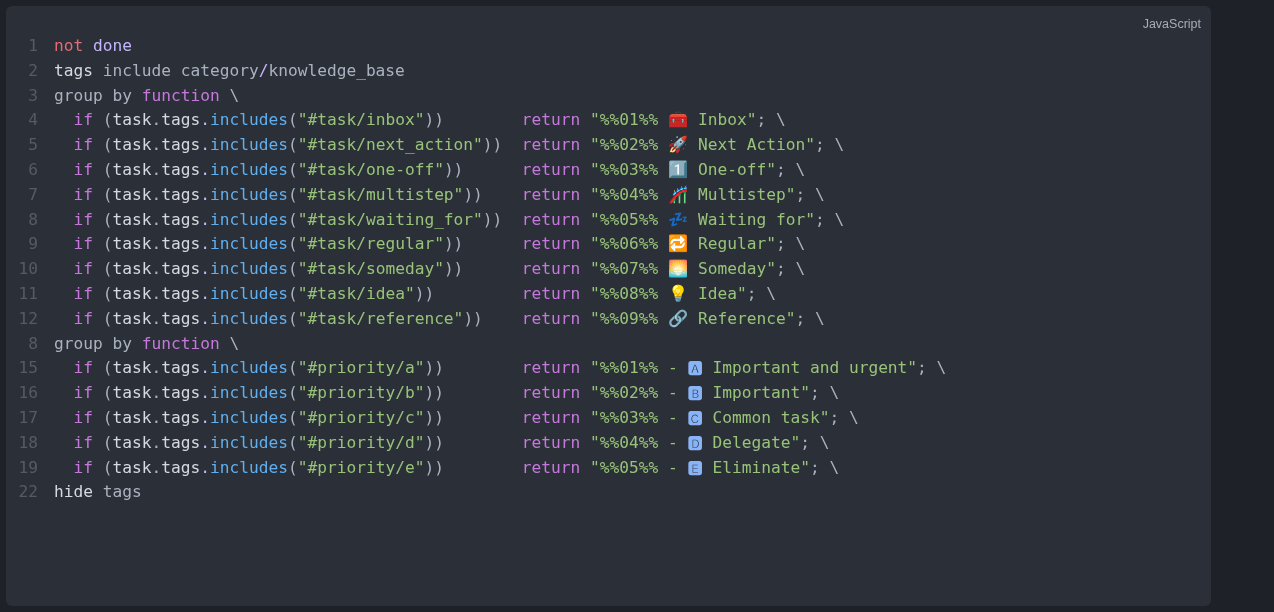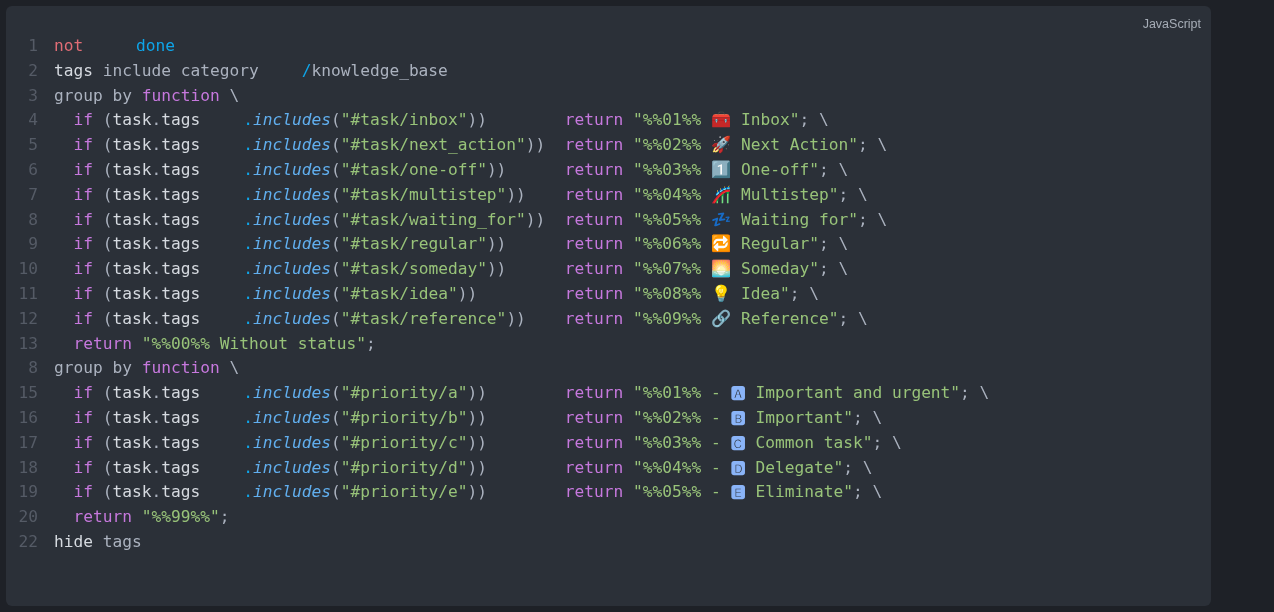--- a/index.html
+++ b/index.html
@@ -8,24 +8,24 @@
   .frame { position: relative; width: 1217px; height: 612px; padding: 6px; }
   .panel { position: relative; width: 100%; height: 100%; background: #2b3038; border-radius: 6px; }
   .lang { position: absolute; top: 6px; right: 10px; font-size: 12.5px; font-family: Arial, sans-serif; color: #a6adb7; }
   .code-area { position: absolute; top: 28px; left: 0; right: 0; bottom: 6px; }
   .line { display: flex; white-space: pre; }
   .gutter { width: 48px; text-align: right; padding-right: 16px; color: #555b66; user-select: none; flex: 0 0 48px; }
   .code { flex: 1; }
 
   
   .c-red    { color: #e06c75; text-align: center; }
-  .c-teal   { color: #0ea5e9; margin-left: 43px; }
+  .c-teal   { color: #c4b5fd; }
   .c-white  { color: #d6dae0; }
   .c-mag    { color: #c678dd; text-align: center; }
-  .c-blue   { color: #61afef; font-style: italic; }
+  .c-blue   { color: #61afef; }
   .c-green  { color: #98c379; }
   .c-default{ color: #abb2bf; }
   .c-priC   { color: #8ab4f8; font-weight: 600; }
 </style>
 </head>
 <body>
 
 <div class="frame">
   <div class="panel">
     <div class="lang">JavaScript</div>
@@ -35,24 +35,22 @@
         <div class="line"><span class="gutter">3</span><span class="code"><span class="c-default">group by </span><span class="c-mag">function</span><span class="c-default"> \</span></span></div>
         <div class="line"><span class="gutter">4</span><span class="code"><span class="c-default">  </span><span class="c-mag">if</span><span class="c-default"> (</span><span class="c-white">task</span><span class="c-default">.</span><span class="c-white">tags</span><span class="c-teal">.</span><span class="c-blue">includes</span><span class="c-default">(</span><span class="c-green">"#task/inbox"</span><span class="c-default">))        </span><span class="c-mag">return</span><span class="c-default"> </span><span class="c-green">"%%01%% 🧰 Inbox"</span><span class="c-default">; \</span></span></div>
         <div class="line"><span class="gutter">5</span><span class="code"><span class="c-default">  </span><span class="c-mag">if</span><span class="c-default"> (</span><span class="c-white">task</span><span class="c-default">.</span><span class="c-white">tags</span><span class="c-teal">.</span><span class="c-blue">includes</span><span class="c-default">(</span><span class="c-green">"#task/next_action"</span><span class="c-default">))  </span><span class="c-mag">return</span><span class="c-default"> </span><span class="c-green">"%%02%% 🚀 Next Action"</span><span class="c-default">; \</span></span></div>
         <div class="line"><span class="gutter">6</span><span class="code"><span class="c-default">  </span><span class="c-mag">if</span><span class="c-default"> (</span><span class="c-white">task</span><span class="c-default">.</span><span class="c-white">tags</span><span class="c-teal">.</span><span class="c-blue">includes</span><span class="c-default">(</span><span class="c-green">"#task/one-off"</span><span class="c-default">))      </span><span class="c-mag">return</span><span class="c-default"> </span><span class="c-green">"%%03%% 1️⃣ One-off"</span><span class="c-default">; \</span></span></div>
         <div class="line"><span class="gutter">7</span><span class="code"><span class="c-default">  </span><span class="c-mag">if</span><span class="c-default"> (</span><span class="c-white">task</span><span class="c-default">.</span><span class="c-white">tags</span><span class="c-teal">.</span><span class="c-blue">includes</span><span class="c-default">(</span><span class="c-green">"#task/multistep"</span><span class="c-default">))    </span><span class="c-mag">return</span><span class="c-default"> </span><span class="c-green">"%%04%% 🎢 Multistep"</span><span class="c-default">; \</span></span></div>
         <div class="line"><span class="gutter">8</span><span class="code"><span class="c-default">  </span><span class="c-mag">if</span><span class="c-default"> (</span><span class="c-white">task</span><span class="c-default">.</span><span class="c-white">tags</span><span class="c-teal">.</span><span class="c-blue">includes</span><span class="c-default">(</span><span class="c-green">"#task/waiting_for"</span><span class="c-default">))  </span><span class="c-mag">return</span><span class="c-default"> </span><span class="c-green">"%%05%% 💤 Waiting for"</span><span class="c-default">; \</span></span></div>
         <div class="line"><span class="gutter">9</span><span class="code"><span class="c-default">  </span><span class="c-mag">if</span><span class="c-default"> (</span><span class="c-white">task</span><span class="c-default">.</span><span class="c-white">tags</span><span class="c-teal">.</span><span class="c-blue">includes</span><span class="c-default">(</span><span class="c-green">"#task/regular"</span><span class="c-default">))      </span><span class="c-mag">return</span><span class="c-default"> </span><span class="c-green">"%%06%% 🔁 Regular"</span><span class="c-default">; \</span></span></div>
         <div class="line"><span class="gutter">10</span><span class="code"><span class="c-default">  </span><span class="c-mag">if</span><span class="c-default"> (</span><span class="c-white">task</span><span class="c-default">.</span><span class="c-white">tags</span><span class="c-teal">.</span><span class="c-blue">includes</span><span class="c-default">(</span><span class="c-green">"#task/someday"</span><span class="c-default">))      </span><span class="c-mag">return</span><span class="c-default"> </span><span class="c-green">"%%07%% 🌅 Someday"</span><span class="c-default">; \</span></span></div>
         <div class="line"><span class="gutter">11</span><span class="code"><span class="c-default">  </span><span class="c-mag">if</span><span class="c-default"> (</span><span class="c-white">task</span><span class="c-default">.</span><span class="c-white">tags</span><span class="c-teal">.</span><span class="c-blue">includes</span><span class="c-default">(</span><span class="c-green">"#task/idea"</span><span class="c-default">))         </span><span class="c-mag">return</span><span class="c-default"> </span><span class="c-green">"%%08%% 💡 Idea"</span><span class="c-default">; \</span></span></div>
         <div class="line"><span class="gutter">12</span><span class="code"><span class="c-default">  </span><span class="c-mag">if</span><span class="c-default"> (</span><span class="c-white">task</span><span class="c-default">.</span><span class="c-white">tags</span><span class="c-teal">.</span><span class="c-blue">includes</span><span class="c-default">(</span><span class="c-green">"#task/reference"</span><span class="c-default">))    </span><span class="c-mag">return</span><span class="c-default"> </span><span class="c-green">"%%09%% 🔗 Reference"</span><span class="c-default">; \</span></span></div>
-        <div class="line"><span class="gutter">13</span><span class="code"><span class="c-default">  </span><span class="c-mag">return</span><span class="c-default"> </span><span class="c-green">"%%00%% Without status"</span><span class="c-default">;</span></span></div>
         <div class="line"><span class="gutter">8</span><span class="code"><span class="c-default">group by </span><span class="c-mag">function</span><span class="c-default"> \</span></span></div>
         <div class="line"><span class="gutter">15</span><span class="code"><span class="c-default">  </span><span class="c-mag">if</span><span class="c-default"> (</span><span class="c-white">task</span><span class="c-default">.</span><span class="c-white">tags</span><span class="c-teal">.</span><span class="c-blue">includes</span><span class="c-default">(</span><span class="c-green">"#priority/a"</span><span class="c-default">))        </span><span class="c-mag">return</span><span class="c-default"> </span><span class="c-green">"%%01%% - </span><span class="c-priC">🅰</span><span class="c-green"> Important and urgent"</span><span class="c-default">; \</span></span></div>
         <div class="line"><span class="gutter">16</span><span class="code"><span class="c-default">  </span><span class="c-mag">if</span><span class="c-default"> (</span><span class="c-white">task</span><span class="c-default">.</span><span class="c-white">tags</span><span class="c-teal">.</span><span class="c-blue">includes</span><span class="c-default">(</span><span class="c-green">"#priority/b"</span><span class="c-default">))        </span><span class="c-mag">return</span><span class="c-default"> </span><span class="c-green">"%%02%% - </span><span class="c-priC">🅱</span><span class="c-green"> Important"</span><span class="c-default">; \</span></span></div>
         <div class="line"><span class="gutter">17</span><span class="code"><span class="c-default">  </span><span class="c-mag">if</span><span class="c-default"> (</span><span class="c-white">task</span><span class="c-default">.</span><span class="c-white">tags</span><span class="c-teal">.</span><span class="c-blue">includes</span><span class="c-default">(</span><span class="c-green">"#priority/c"</span><span class="c-default">))        </span><span class="c-mag">return</span><span class="c-default"> </span><span class="c-green">"%%03%% - </span><span class="c-priC">🅲</span><span class="c-green"> Common task"</span><span class="c-default">; \</span></span></div>
         <div class="line"><span class="gutter">18</span><span class="code"><span class="c-default">  </span><span class="c-mag">if</span><span class="c-default"> (</span><span class="c-white">task</span><span class="c-default">.</span><span class="c-white">tags</span><span class="c-teal">.</span><span class="c-blue">includes</span><span class="c-default">(</span><span class="c-green">"#priority/d"</span><span class="c-default">))        </span><span class="c-mag">return</span><span class="c-default"> </span><span class="c-green">"%%04%% - </span><span class="c-priC">🅳</span><span class="c-green"> Delegate"</span><span class="c-default">; \</span></span></div>
         <div class="line"><span class="gutter">19</span><span class="code"><span class="c-default">  </span><span class="c-mag">if</span><span class="c-default"> (</span><span class="c-white">task</span><span class="c-default">.</span><span class="c-white">tags</span><span class="c-teal">.</span><span class="c-blue">includes</span><span class="c-default">(</span><span class="c-green">"#priority/e"</span><span class="c-default">))        </span><span class="c-mag">return</span><span class="c-default"> </span><span class="c-green">"%%05%% - </span><span class="c-priC">🅴</span><span class="c-green"> Eliminate"</span><span class="c-default">; \</span></span></div>
-        <div class="line"><span class="gutter">20</span><span class="code"><span class="c-default">  </span><span class="c-mag">return</span><span class="c-default"> </span><span class="c-green">"%%99%%"</span><span class="c-default">;</span></span></div>
         <div class="line"><span class="gutter">22</span><span class="code"><span class="c-white">hide</span><span class="c-default"> tags</span></span></div>
       </div>
   </div>
 </div>
 
 </body></html>

